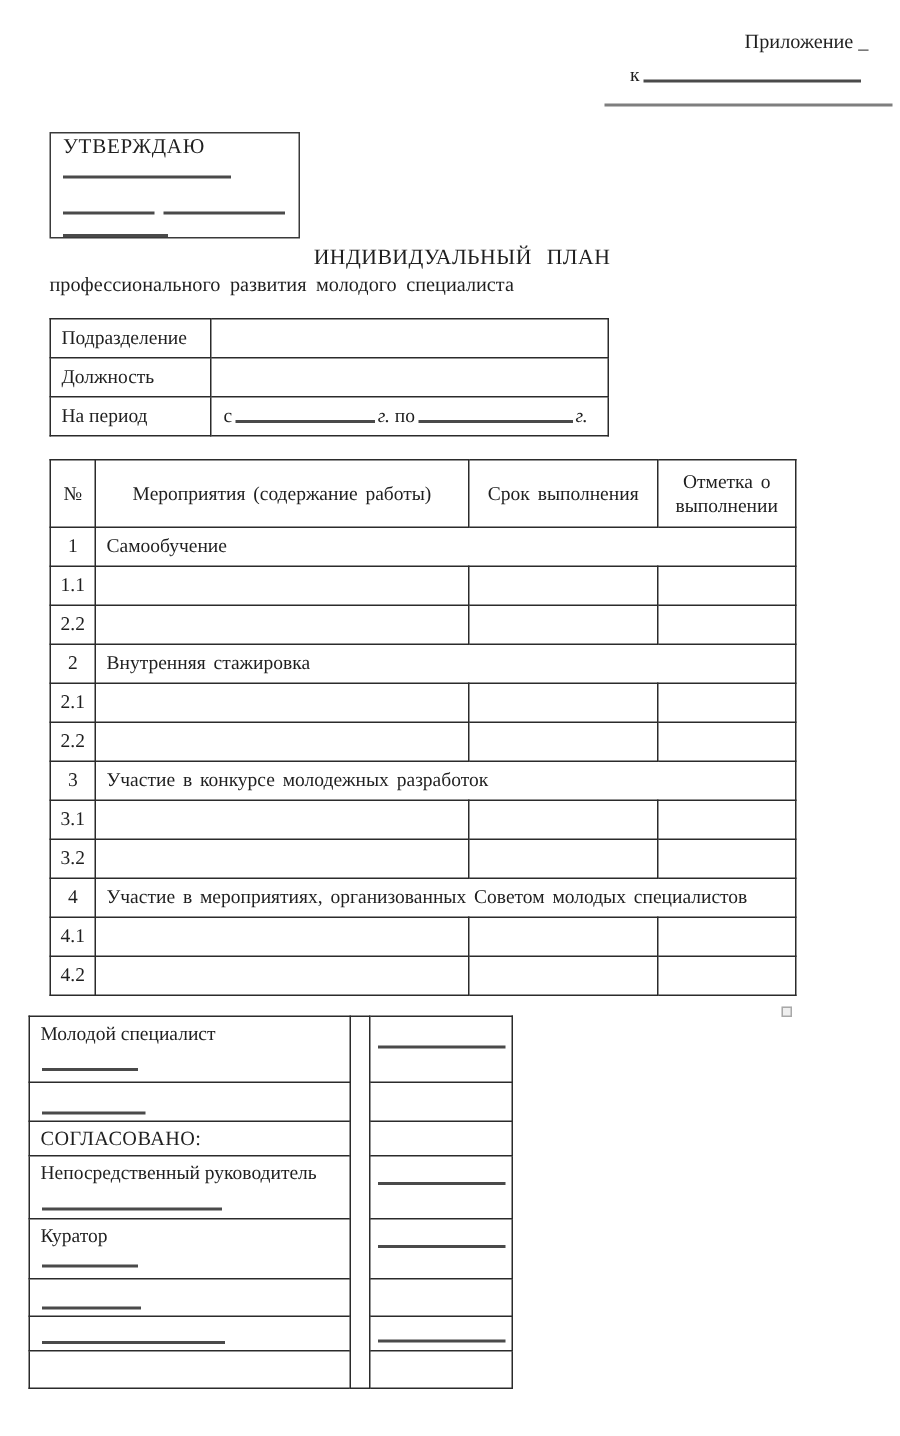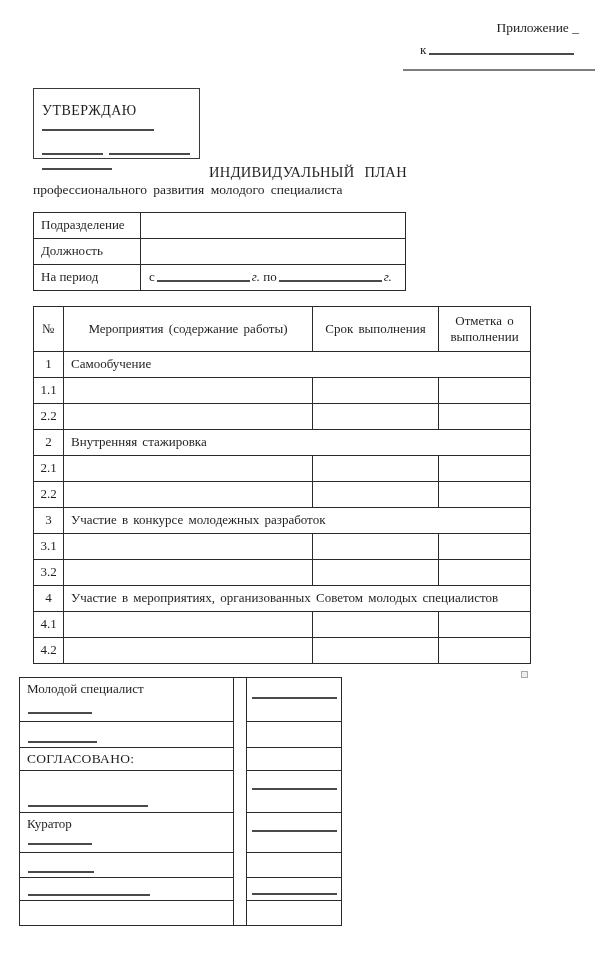--- a/index.html
+++ b/index.html
@@ -15,21 +15,21 @@
   
   .appendix{position:absolute;left:403px;top:20px;width:192px;}
   .apx-l1{text-align:right;padding-right:16px;font-size:13.5px;}
   .apx-l2{margin-top:6px;padding-left:17px;white-space:nowrap;}
   .apx-l2 .bl{width:145px;margin-left:3px;}
   .apx-l3{margin-top:11px;height:0;border-bottom:2px solid #7e7e7e;}
 
   
   .approve-box{
     margin-left:33px;margin-top:88px;width:167px;height:71px;box-sizing:border-box;
-    border:1.5px solid #3a3a3a;padding:14px 8px 0 8px;
+    border:1.5px solid #3a3a3a;padding:2px 8px 0 8px;
   }
   .approve-title{font-size:14px;letter-spacing:.5px;}
   .ap-l1{width:112px;margin-top:9px;}
   .ap-l2{margin-top:11px;white-space:nowrap;}
   .ap-l2 .s1{width:61px;}
   .ap-l2 .s2{width:81px;margin-left:6px;}
   .ap-l3{width:70px;margin-top:11px;}
 
   
   .doc-title{margin:5px 17px 0 33px;text-align:center;font-size:14.5px;word-spacing:6px;letter-spacing:.3px;}
@@ -219,20 +219,21 @@
         <span class="ll" style="width:69px;bottom:4px"></span>
       </td>
       <td></td>
     </tr>
     <tr style="height:23px">
       <td class="sl agreed">СОГЛАСОВАНО:</td>
       <td></td>
     </tr>
     <tr style="height:42px">
       <td class="sl">
+        <div>Непосредственный руководитель</div>
         <span class="ll" style="width:120px;bottom:5px"></span>
       </td>
       <td>
             <span class="rl" style="top:17px"></span>
           </td>
     </tr>
     <tr style="height:40px">
       <td class="sl">
         <div>Куратор</div>
         <span class="ll" style="width:64px;bottom:7px"></span>

